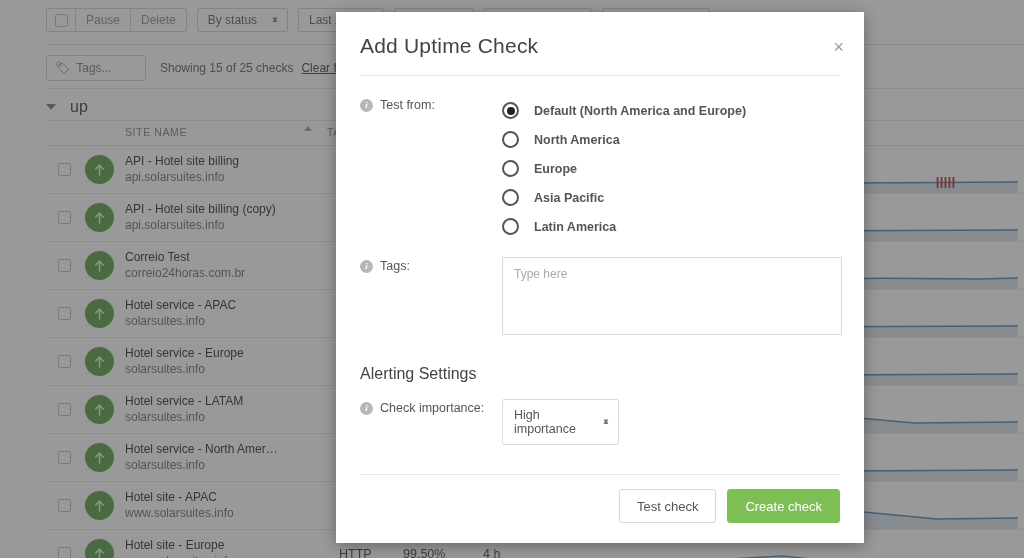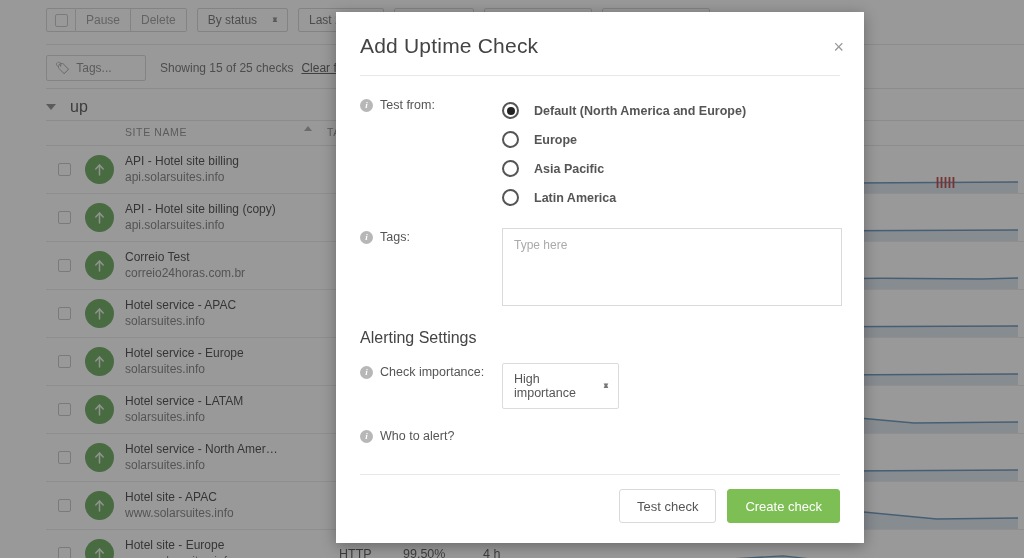--- a/index.html
+++ b/index.html
@@ -140,21 +140,21 @@
   .radio-label { font-size:12.5px; color:#555; font-weight:bold; }
 
   .tags-input {
     width:340px; height:78px; border:1px solid #dadada; background:#fff;
     font-size:12px; color:#999; padding:9px 11px; resize:none;
     font-family:"Liberation Sans", sans-serif; outline:none;
   }
   .tags-input::placeholder { color:#aaa; }
 
   .section-title {
-    font-size:16px; color:#444; margin-top:19px; font-weight:normal;
+    font-size:16px; color:#444; margin-top:26px; font-weight:normal;
   }
 
   .select-box {
     width:117px; height:46px; border:1px solid #dcdcdc; background:#fff; border-radius:2px;
     display:flex; align-items:center; justify-content:space-between; padding:0 8px 0 11px;
     font-size:12.5px; color:#555;
   }
 
   .check-item { display:flex; align-items:center; gap:13px; height:20px; }
   .chk {
@@ -563,20 +563,24 @@
           <span class="info-i">i</span>
           <span>Test from:</span>
         </div>
         <div class="field-control" id="radio-group">
             <div class="radio-item">
               <span class="radio checked"></span>
               <span class="radio-label">Default (North America and Europe)</span>
             </div>
             <div class="radio-item">
               <span class="radio"></span>
+              <span class="radio-label">North America</span>
+            </div>
+            <div class="radio-item">
+              <span class="radio"></span>
               <span class="radio-label">Europe</span>
             </div>
             <div class="radio-item">
               <span class="radio"></span>
               <span class="radio-label">Asia Pacific</span>
             </div>
             <div class="radio-item">
               <span class="radio"></span>
               <span class="radio-label">Latin America</span>
             </div>

